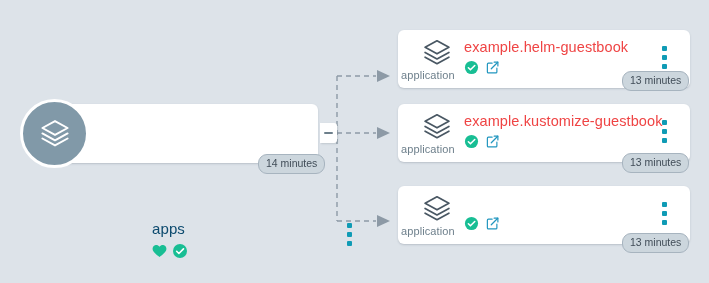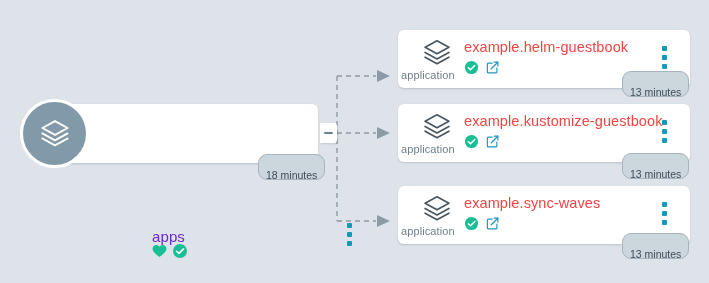--- a/index.html
+++ b/index.html
@@ -52,23 +52,23 @@
     background: #8199a8;
     border: 3px solid #ffffff;
     box-sizing: border-box;
     display: flex;
     align-items: center;
     justify-content: center;
   }
   .root-title {
     position: absolute;
     left: 104px;
-    top: 124px;
+    top: 116px;
     font-size: 15px;
-    color: #6d28d9;
+    color: #0c4a6e;
     letter-spacing: .1px;
   }
   .root-status {
     position: absolute;
     left: 103px;
     top: 138px;
     display: flex;
     align-items: center;
     gap: 4px;
   }
@@ -142,21 +142,21 @@
     width: 5px;
     height: 5px;
     border-radius: 1px;
     background: #0f9bb5;
   }
 
   
   .badge {
     position: absolute;
     height: 20px;
-    padding: 12px 7px;
+    padding: 0 7px;
     border-radius: 9px;
     background: #ccd6dd;
     border: 1px solid #a7b4bf;
     color: #414d58;
     font-size: 10.5px;
     line-height: 17px;
     white-space: nowrap;
     box-sizing: border-box;
   }
 
@@ -232,21 +232,21 @@
   <div class="root-circle">
     <svg width="36" height="36" viewBox="0 0 24 24">
       <g fill="none" stroke="#ffffff" stroke-width="1.3" stroke-linejoin="round" stroke-linecap="round">
         <polygon points="12,3.4 20.4,8 12,12.6 3.6,8"></polygon>
         <polyline points="3.6,11.6 12,16.2 20.4,11.6"></polyline>
         <polyline points="3.6,15 12,19.6 20.4,15"></polyline>
       </g>
     </svg>
   </div>
 
-  <div class="badge" style="left:258px; top:154px;">18 minutes</div>
+  <div class="badge" style="left:258px; top:154px;">14 minutes</div>
 
   <div class="collapse-tab">
     <span class="minus"></span>
   </div>
 
   <div class="app-card" style="top:30px;">
     <div class="app-icon">
       <svg width="34" height="34" viewBox="0 0 24 24">
         <g fill="none" stroke="#495763" stroke-width="1.2" stroke-linejoin="round" stroke-linecap="round">
           <polygon points="12,3.4 20.4,8 12,12.6 3.6,8"></polygon>
@@ -317,21 +317,20 @@
     <div class="app-icon">
       <svg width="34" height="34" viewBox="0 0 24 24">
         <g fill="none" stroke="#495763" stroke-width="1.2" stroke-linejoin="round" stroke-linecap="round">
           <polygon points="12,3.4 20.4,8 12,12.6 3.6,8"></polygon>
           <polyline points="3.6,11.6 12,16.2 20.4,11.6"></polyline>
           <polyline points="3.6,15 12,19.6 20.4,15"></polyline>
         </g>
       </svg>
     </div>
     <div class="app-kind">application</div>
-    <div class="app-title">example.sync-waves</div>
     <div class="app-status">
       <svg width="15" height="15" viewBox="0 0 24 24">
         <circle cx="12" cy="12" r="10.5" fill="#18be94"></circle>
         <path d="M7 12.4l3.3 3.3L17.2 8.8" stroke="#ffffff" stroke-width="2.5" fill="none" stroke-linecap="round" stroke-linejoin="round"></path>
       </svg>
       <svg width="15" height="15" viewBox="0 0 24 24">
         <path d="M19 13v6a1.6 1.6 0 0 1-1.6 1.6H5.4A1.6 1.6 0 0 1 3.8 19V6.6
                  A1.6 1.6 0 0 1 5.4 5h6" fill="none" stroke="#2196bf" stroke-width="1.9" stroke-linecap="round" stroke-linejoin="round"></path>
         <polyline points="14.6,3.4 20.6,3.4 20.6,9.4" fill="none" stroke="#2196bf" stroke-width="1.9" stroke-linecap="round" stroke-linejoin="round"></polyline>
         <line x1="10" y1="14" x2="20.4" y2="3.6" stroke="#2196bf" stroke-width="1.9" stroke-linecap="round"></line>

